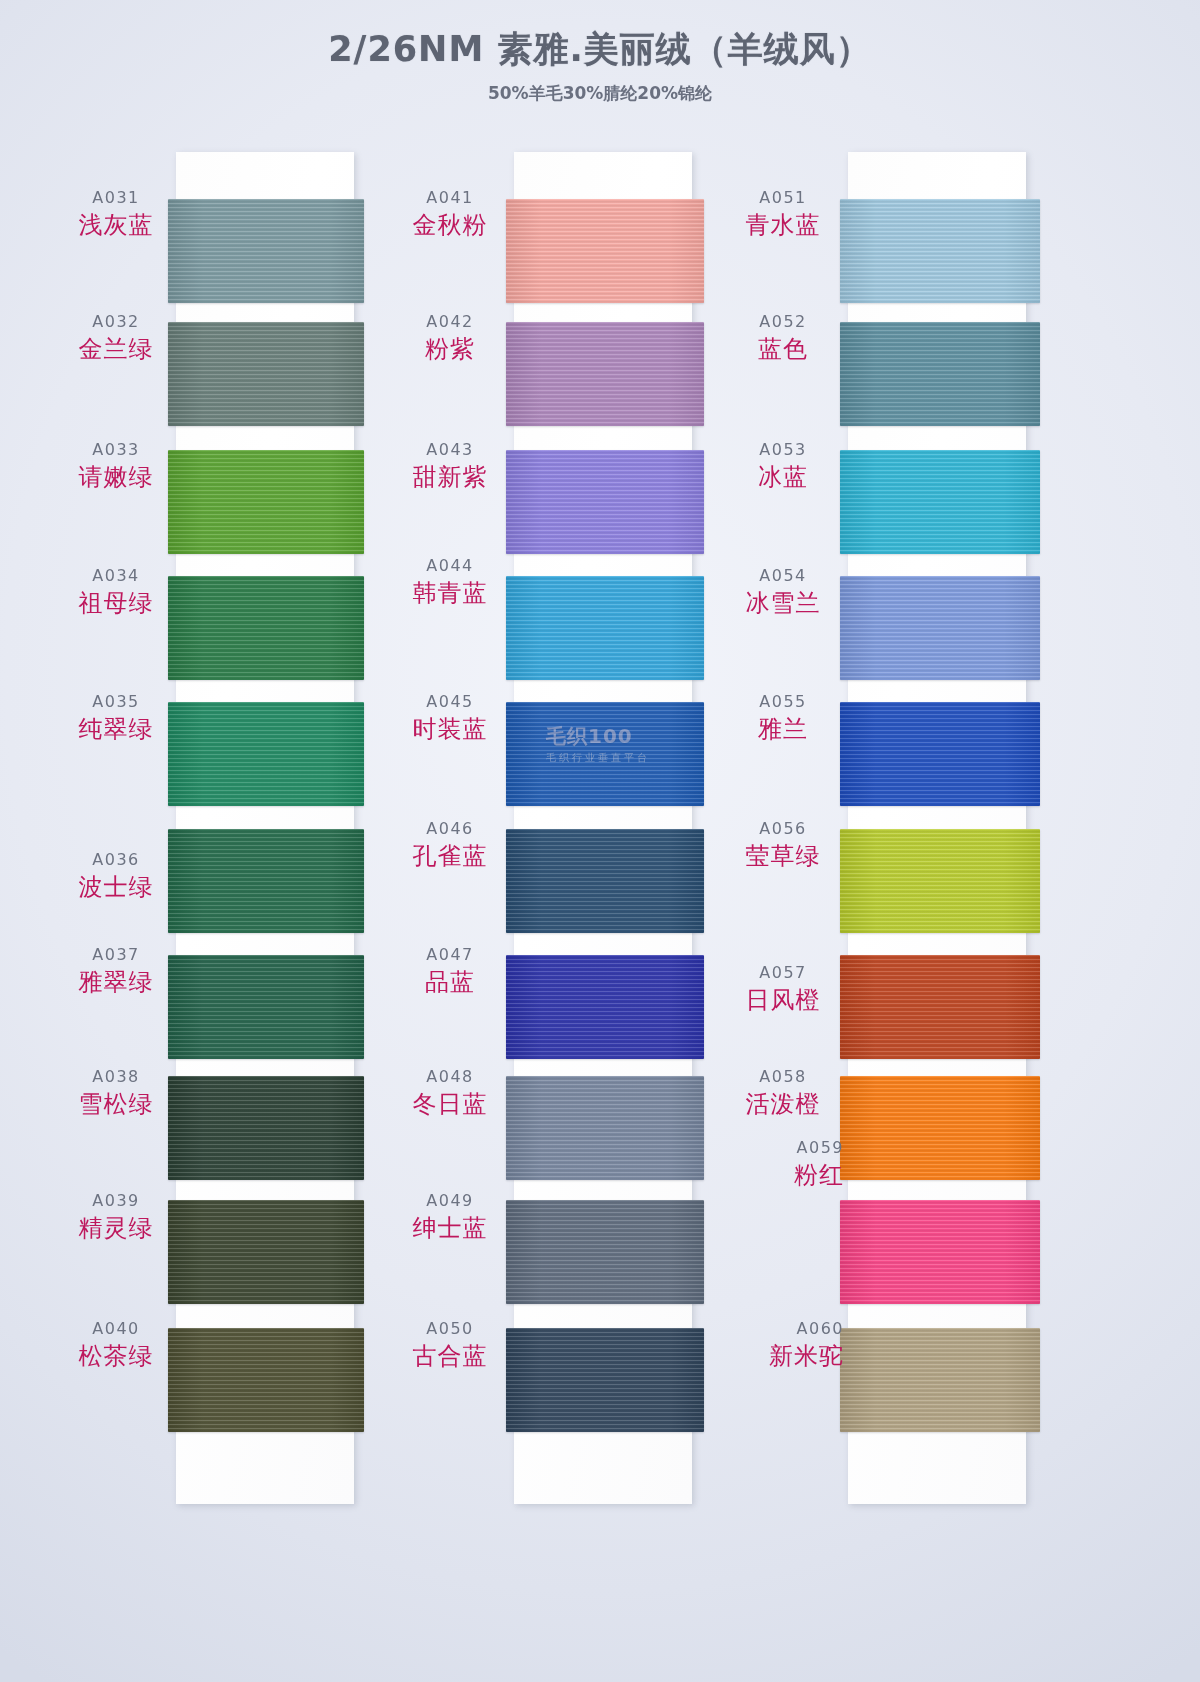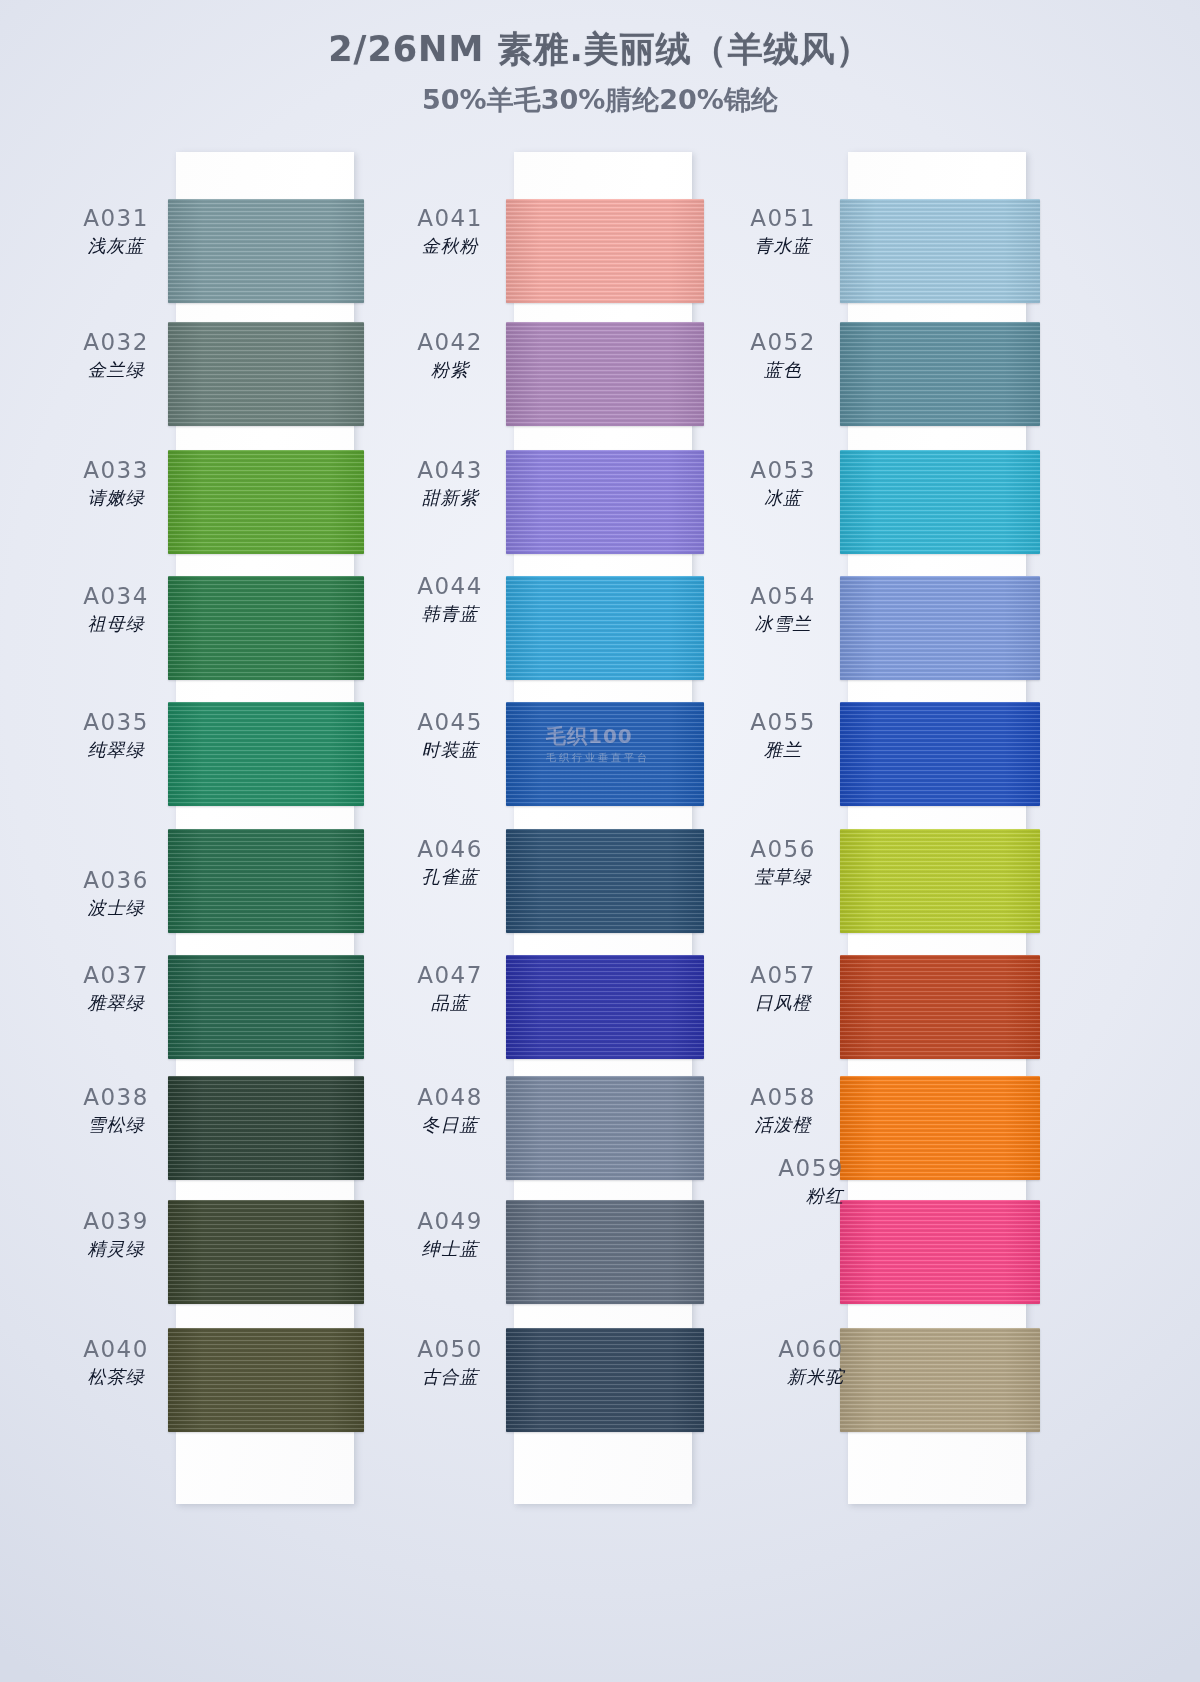--- a/index.html
+++ b/index.html
@@ -41,21 +41,21 @@
     font-size: 35px;
     font-weight: bold;
     letter-spacing: 1px;
     color: #5e6472;
     white-space: nowrap;
     text-shadow: 0 0 1px rgba(120,128,145,0.5);
   }
   .subtitle {
     margin-top: 9px;
     font-family: "DejaVu Sans", sans-serif;
-    font-size: 27px;
+    font-size: 17px;
     font-weight: bold;
     color: #6a7080;
     letter-spacing: 0px;
   }
 
   
   .column {
     position: absolute;
     top: 152px;
   }
@@ -119,31 +119,29 @@
     text-align: center;
     color: #6b7180;
     font-family: "DejaVu Sans", sans-serif;
     line-height: 1.22;
     white-space: nowrap;
   }
   .col1 .label { left: 0px;  width: 112px; }
   .col2 .label { left: 0px;  width: 120px; }
   .col3 .label { left: 0px;  width: 122px; }
   .code {
-    font-size: 23px;
+    font-size: 16px;
     letter-spacing: 1.5px;
     color: #6d7382;
-    margin-top: 16px;
   }
   .cname {
-    font-size: 18px;
+    font-size: 24px;
     letter-spacing: 1px;
-    color: #0f172a;
+    color: #be185d;
     margin-top: 3px;
-    font-style: italic;
   }
 
   
   .watermark {
     position: absolute;
     left: 546px;
     top: 723px;
     z-index: 6;
     pointer-events: none;
     opacity: 0.42;
@@ -309,21 +307,21 @@
       <div class="label" style="top: 540px;">
         <div class="code">A055</div>
         <div class="cname">雅兰</div>
       </div>
       <div class="swatch" style="top: 677px; background: rgb(185, 205, 46);"></div>
       <div class="label" style="top: 667px;">
         <div class="code">A056</div>
         <div class="cname">莹草绿</div>
       </div>
       <div class="swatch" style="top: 803px; background: rgb(191, 69, 32);"></div>
-      <div class="label" style="top: 793px;">
+      <div class="label" style="top: 811px;">
         <div class="code">A057</div>
         <div class="cname">日风橙</div>
       </div>
       <div class="swatch" style="top: 924px; background: rgb(251, 123, 17);"></div>
       <div class="label" style="top: 915px;">
         <div class="code">A058</div>
         <div class="cname">活泼橙</div>
       </div>
       <div class="swatch" style="top: 1048px; background: rgb(250, 68, 135);"></div>
       <div class="label" style="top: 986px; text-align: right;">

